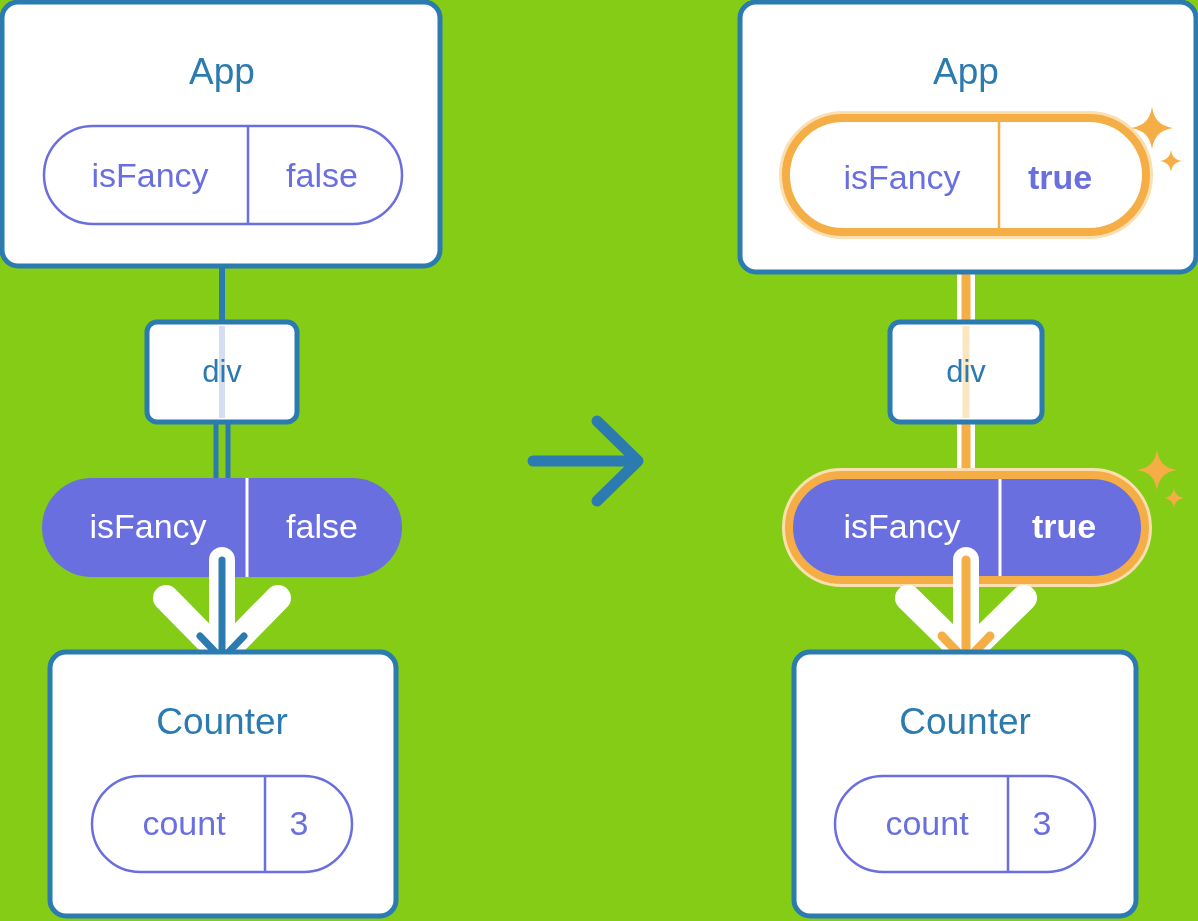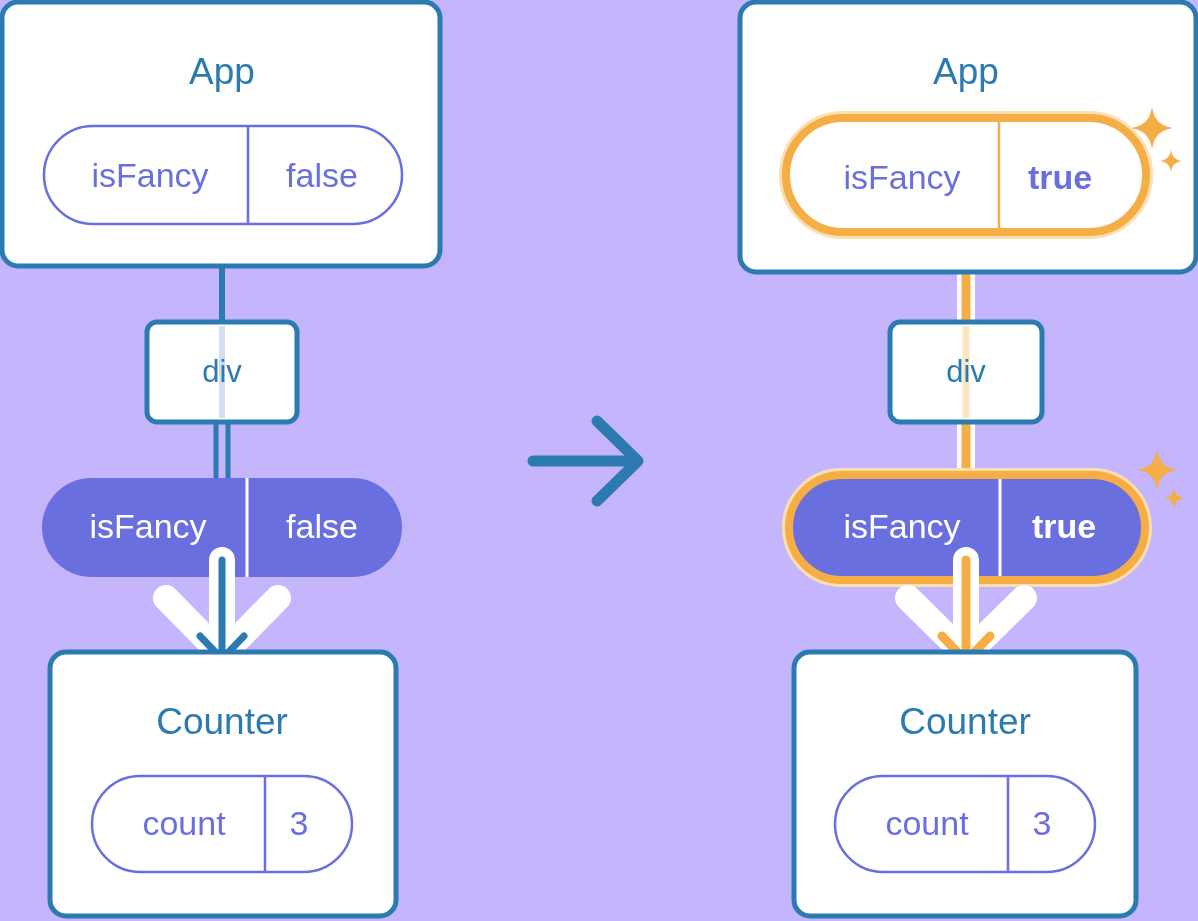--- a/index.html
+++ b/index.html
@@ -10,21 +10,21 @@
   body {
     width: 1198px;
     height: 921px;
     overflow: hidden;
     font-family: "Liberation Sans", sans-serif;
   }
   #stage {
     position: relative;
     width: 1198px;
     height: 921px;
-    background: #c4b5fd;
+    background: #84cc16;
   }
   #stage svg {
     position: absolute;
     top: 0;
     left: 0;
   }
   .card-title {
     font-family: "Liberation Sans", sans-serif;
     font-size: 37px;
     fill: #2b7ab0;

